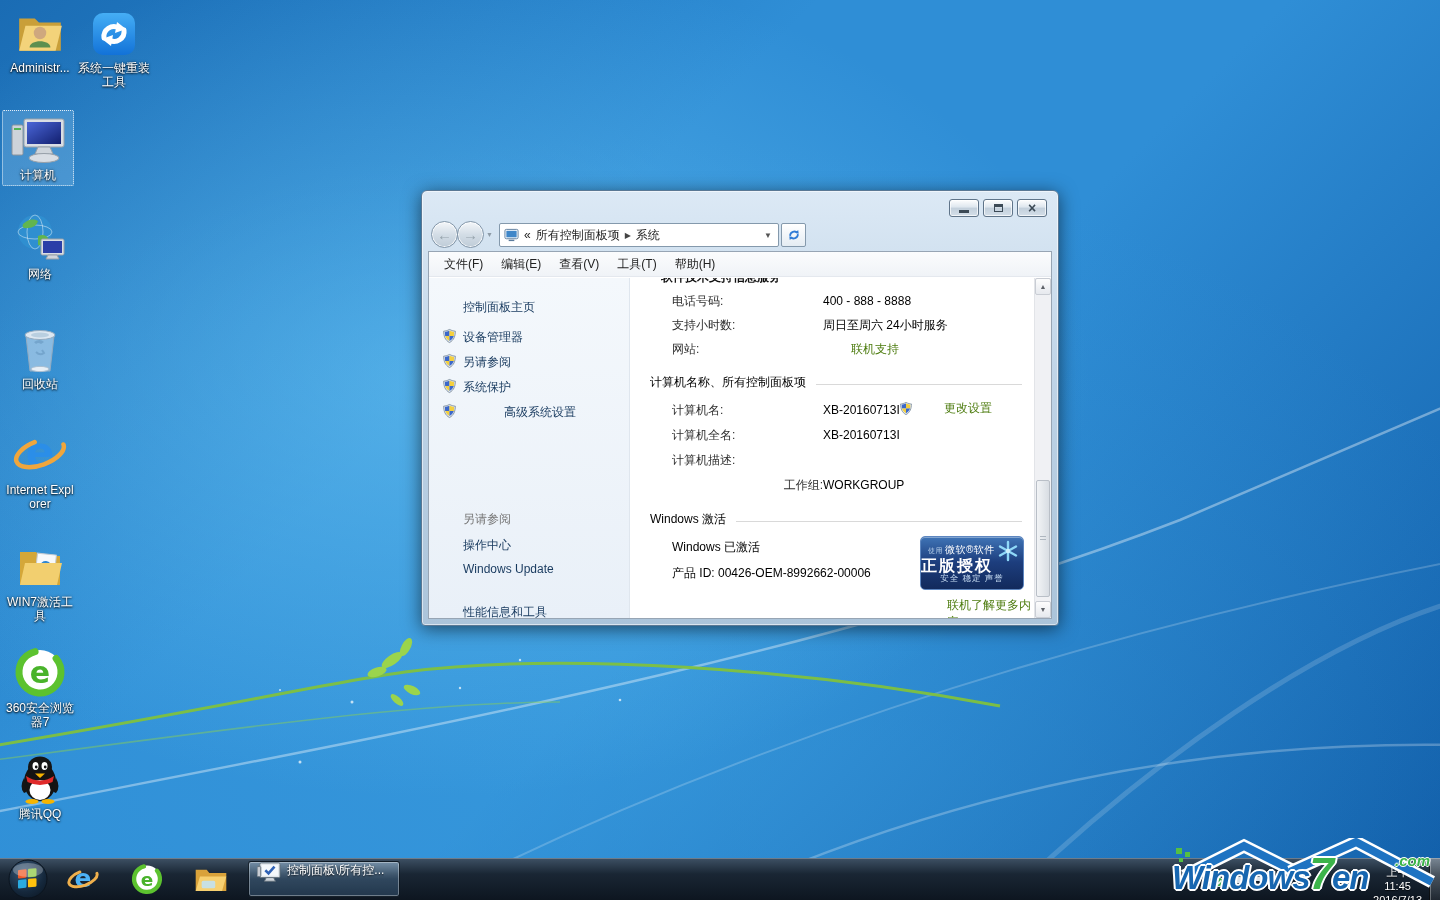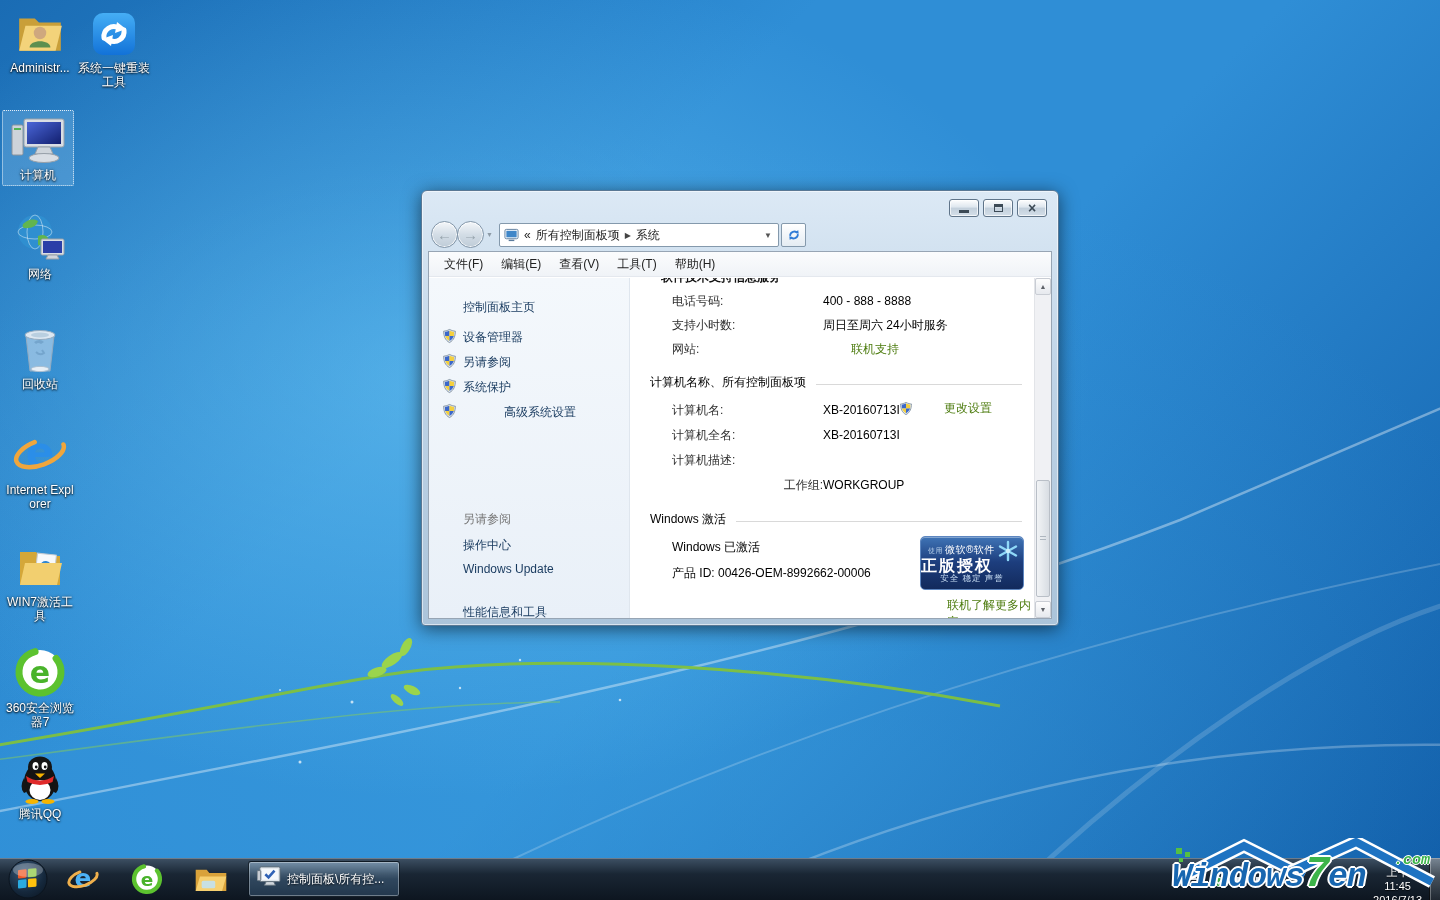--- a/index.html
+++ b/index.html
@@ -96,32 +96,32 @@
 
   
   .taskbar{ position:absolute; left:0; bottom:0; width:1440px; height:42px;
     background:linear-gradient(180deg,rgba(90,115,140,.55),rgba(25,38,52,.88) 38%,rgba(12,20,30,.92));
     background-color:#1c2835; box-shadow:inset 0 1px 0 rgba(255,255,255,.25); }
   .start-orb{ position:absolute; left:8px; top:1px; width:40px; height:40px; }
   .tb-icon{ position:absolute; top:4px; width:34px; height:34px; display:flex; align-items:center; justify-content:center; }
   .task-btn{ position:absolute; left:248px; top:3px; width:152px; height:36px; border-radius:3px;
     background:linear-gradient(180deg,rgba(180,215,245,.5),rgba(95,140,180,.35) 50%,rgba(60,95,130,.45));
     border:1px solid rgba(5,12,20,.8); box-shadow:inset 0 0 0 1px rgba(255,255,255,.35);
-    display:flex; align-items:flex-end; gap:6px; padding:8px 8px; }
+    display:flex; align-items:flex-start; gap:6px; padding:0 8px; }
   .task-btn .tlabel{ font-size:12px; color:#fff; text-shadow:0 1px 2px rgba(0,0,0,.9); white-space:nowrap; overflow:hidden; }
   .tray{ position:absolute; right:0; top:0; height:42px; }
   .tray-chevron{ position:absolute; right:242px; top:16px; width:0; height:0;
     border-left:5px solid transparent; border-right:5px solid transparent; border-bottom:6px solid #e8eef3; opacity:.9; }
   .tray-ic{ position:absolute; top:13px; opacity:.95; }
   .tray-clock{ position:absolute; right:18px; top:7px; text-align:center; font-size:11px; line-height:14px; color:#fff; text-shadow:0 1px 1px rgba(0,0,0,.8); }
   .show-desktop{ position:absolute; right:0; top:0; width:11px; height:42px;
     background:linear-gradient(180deg,rgba(255,255,255,.3),rgba(255,255,255,.08));
     border-left:1px solid rgba(0,0,0,.7); box-shadow:inset 1px 0 0 rgba(255,255,255,.3); }
 
-  .watermark{ position:absolute; right:2px; bottom:0; width:268px; height:62px; pointer-events:none;font-family:Liberation Mono, monospace; }
+  .watermark{ position:absolute; right:2px; bottom:0; width:268px; height:62px; pointer-events:none; }
   .wm-text{ position:absolute; left:2px; bottom:1px; font-weight:bold; font-style:italic; white-space:nowrap;
     text-shadow:-2px 0 #fff,2px 0 #fff,0 -2px #fff,0 2px #fff,-1px -1px #fff,1px 1px #fff,1px -1px #fff,-1px 1px #fff; }
   .wm-main{ font-size:33px; color:#1766b0; letter-spacing:-1px; }
   .wm-seven{ font-size:44px; color:#3cb44a; letter-spacing:-2px; }
   .wm-en{ font-size:33px; color:#1766b0; letter-spacing:-1px; }
   .wm-com{ position:absolute; right:8px; top:14px; font-size:15px; font-weight:bold; font-style:italic; color:#3cb44a;
     text-shadow:-1px 0 #fff,1px 0 #fff,0 -1px #fff,0 1px #fff; }
   .wm-dots{ position:absolute; left:6px; top:10px; }
   .wm-dots i{ position:absolute; background:#55c043; }
 </style>

